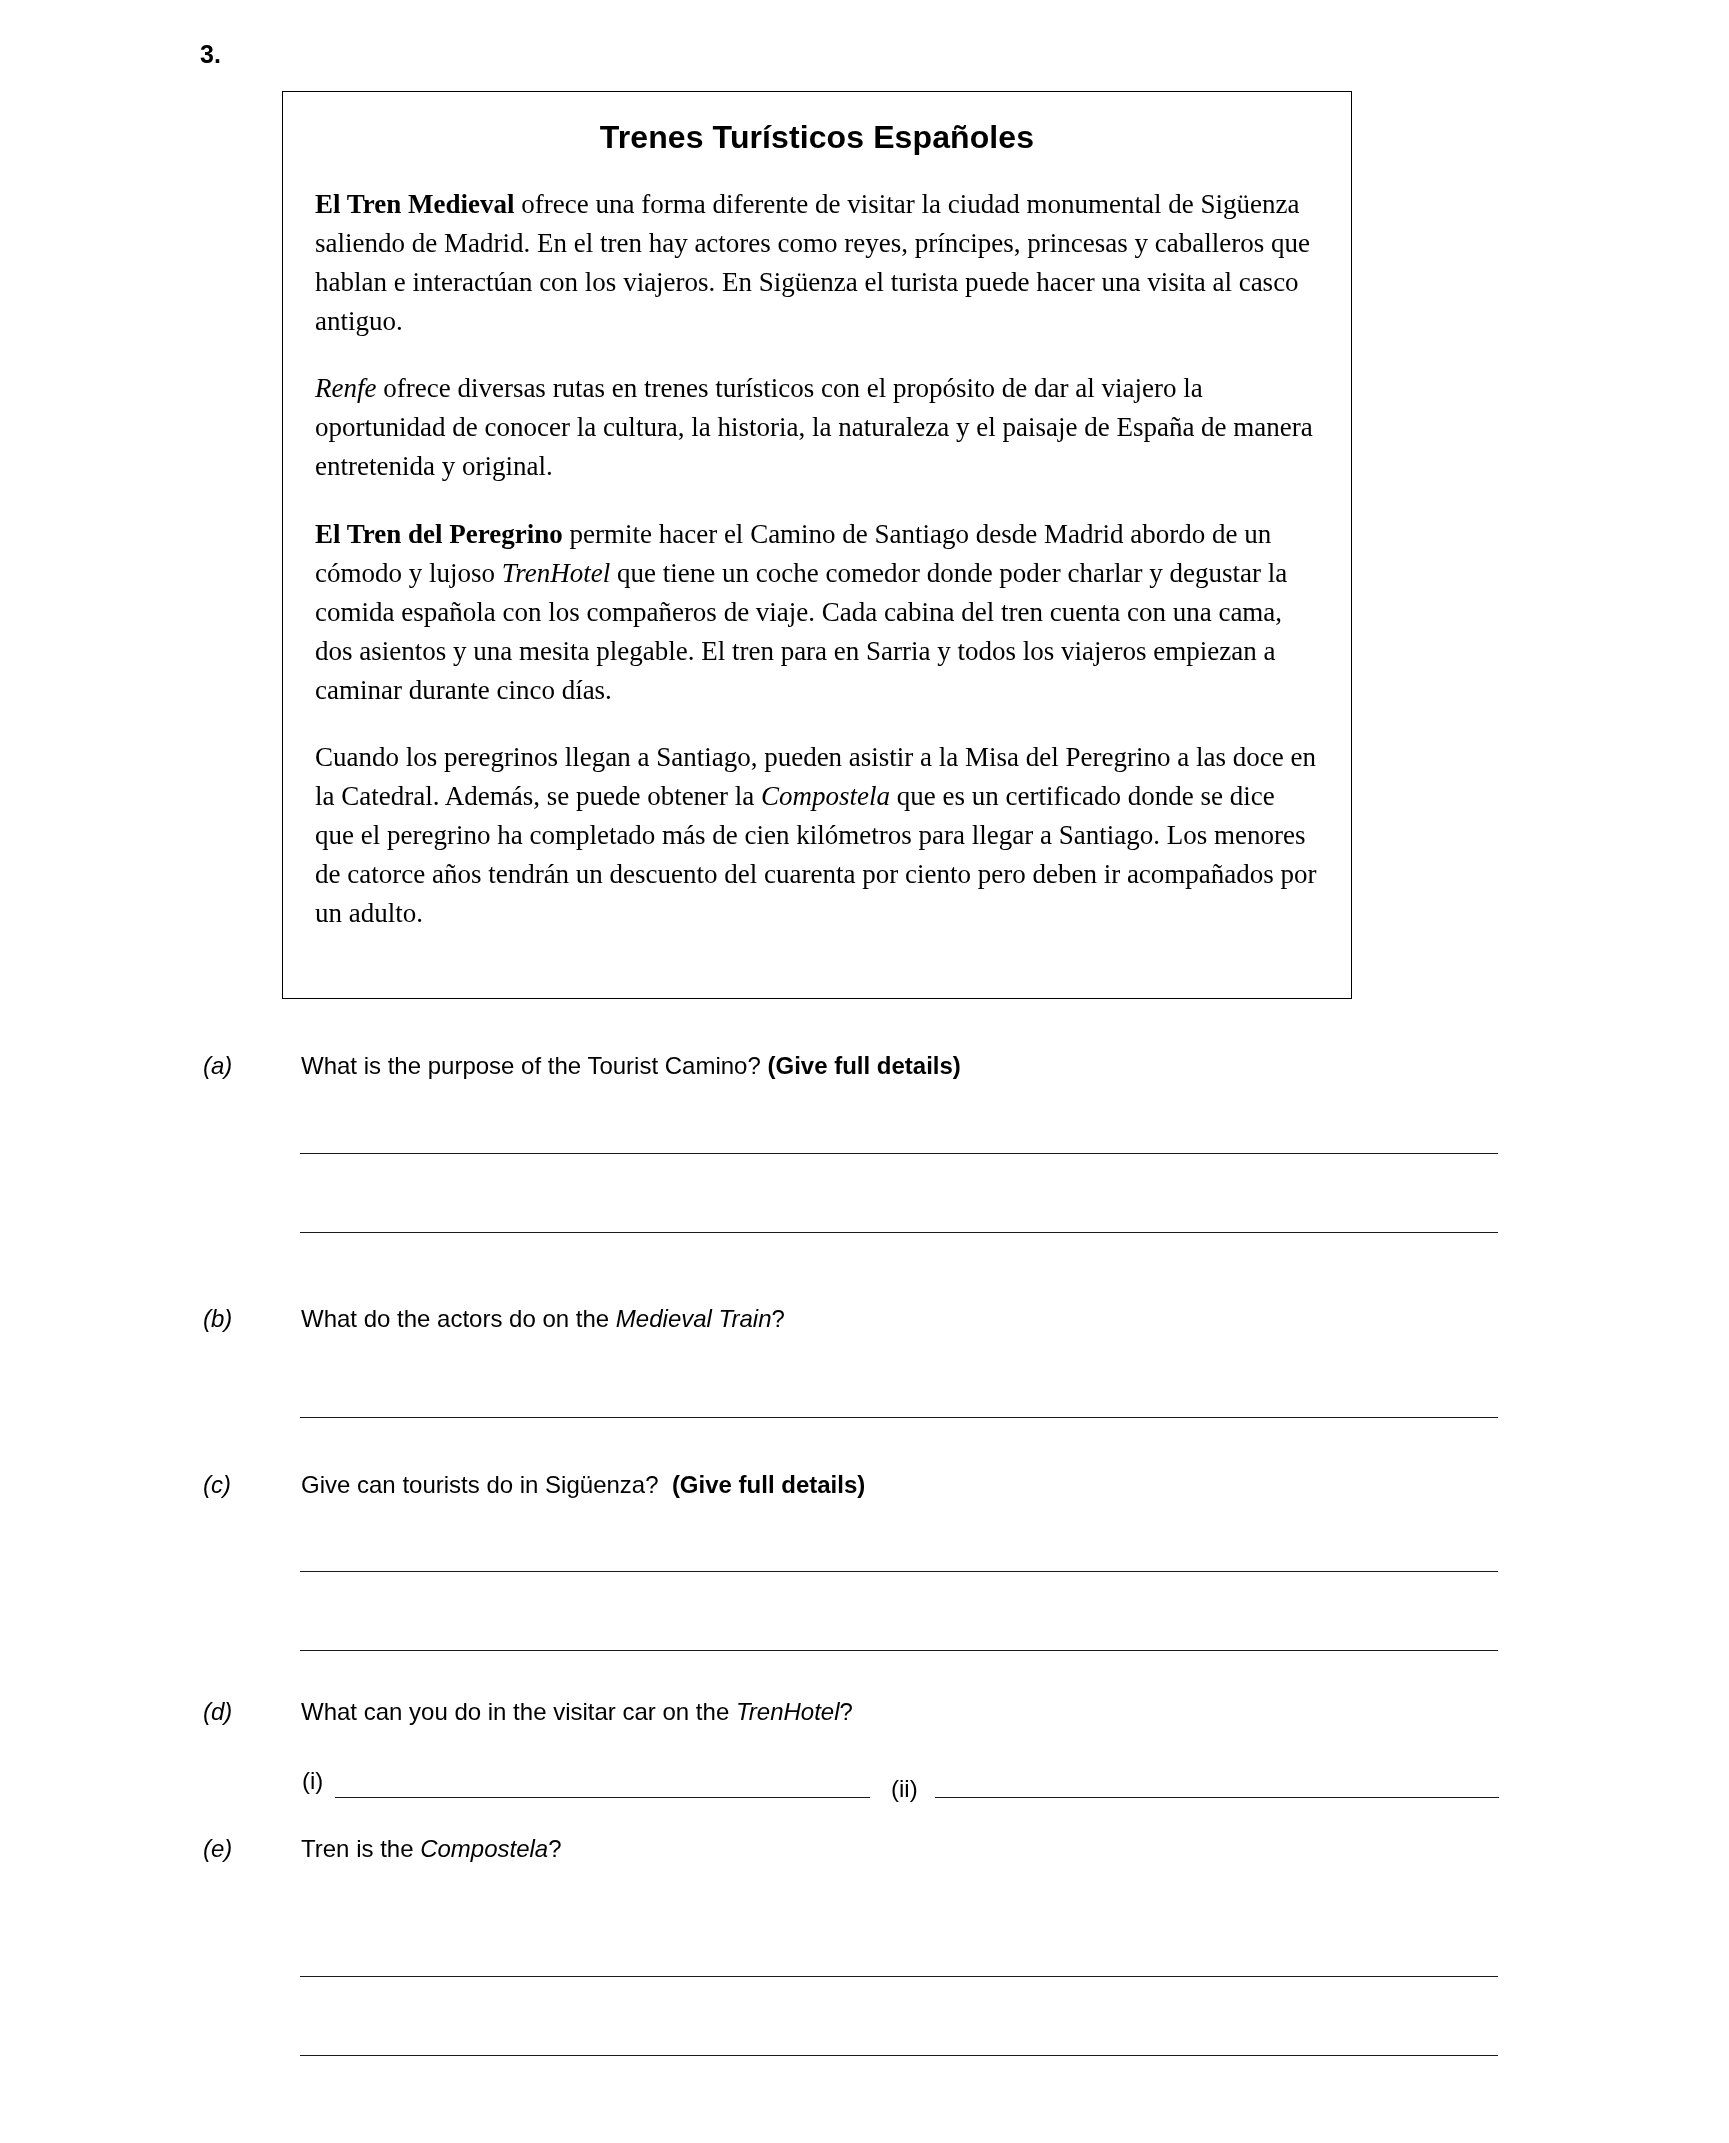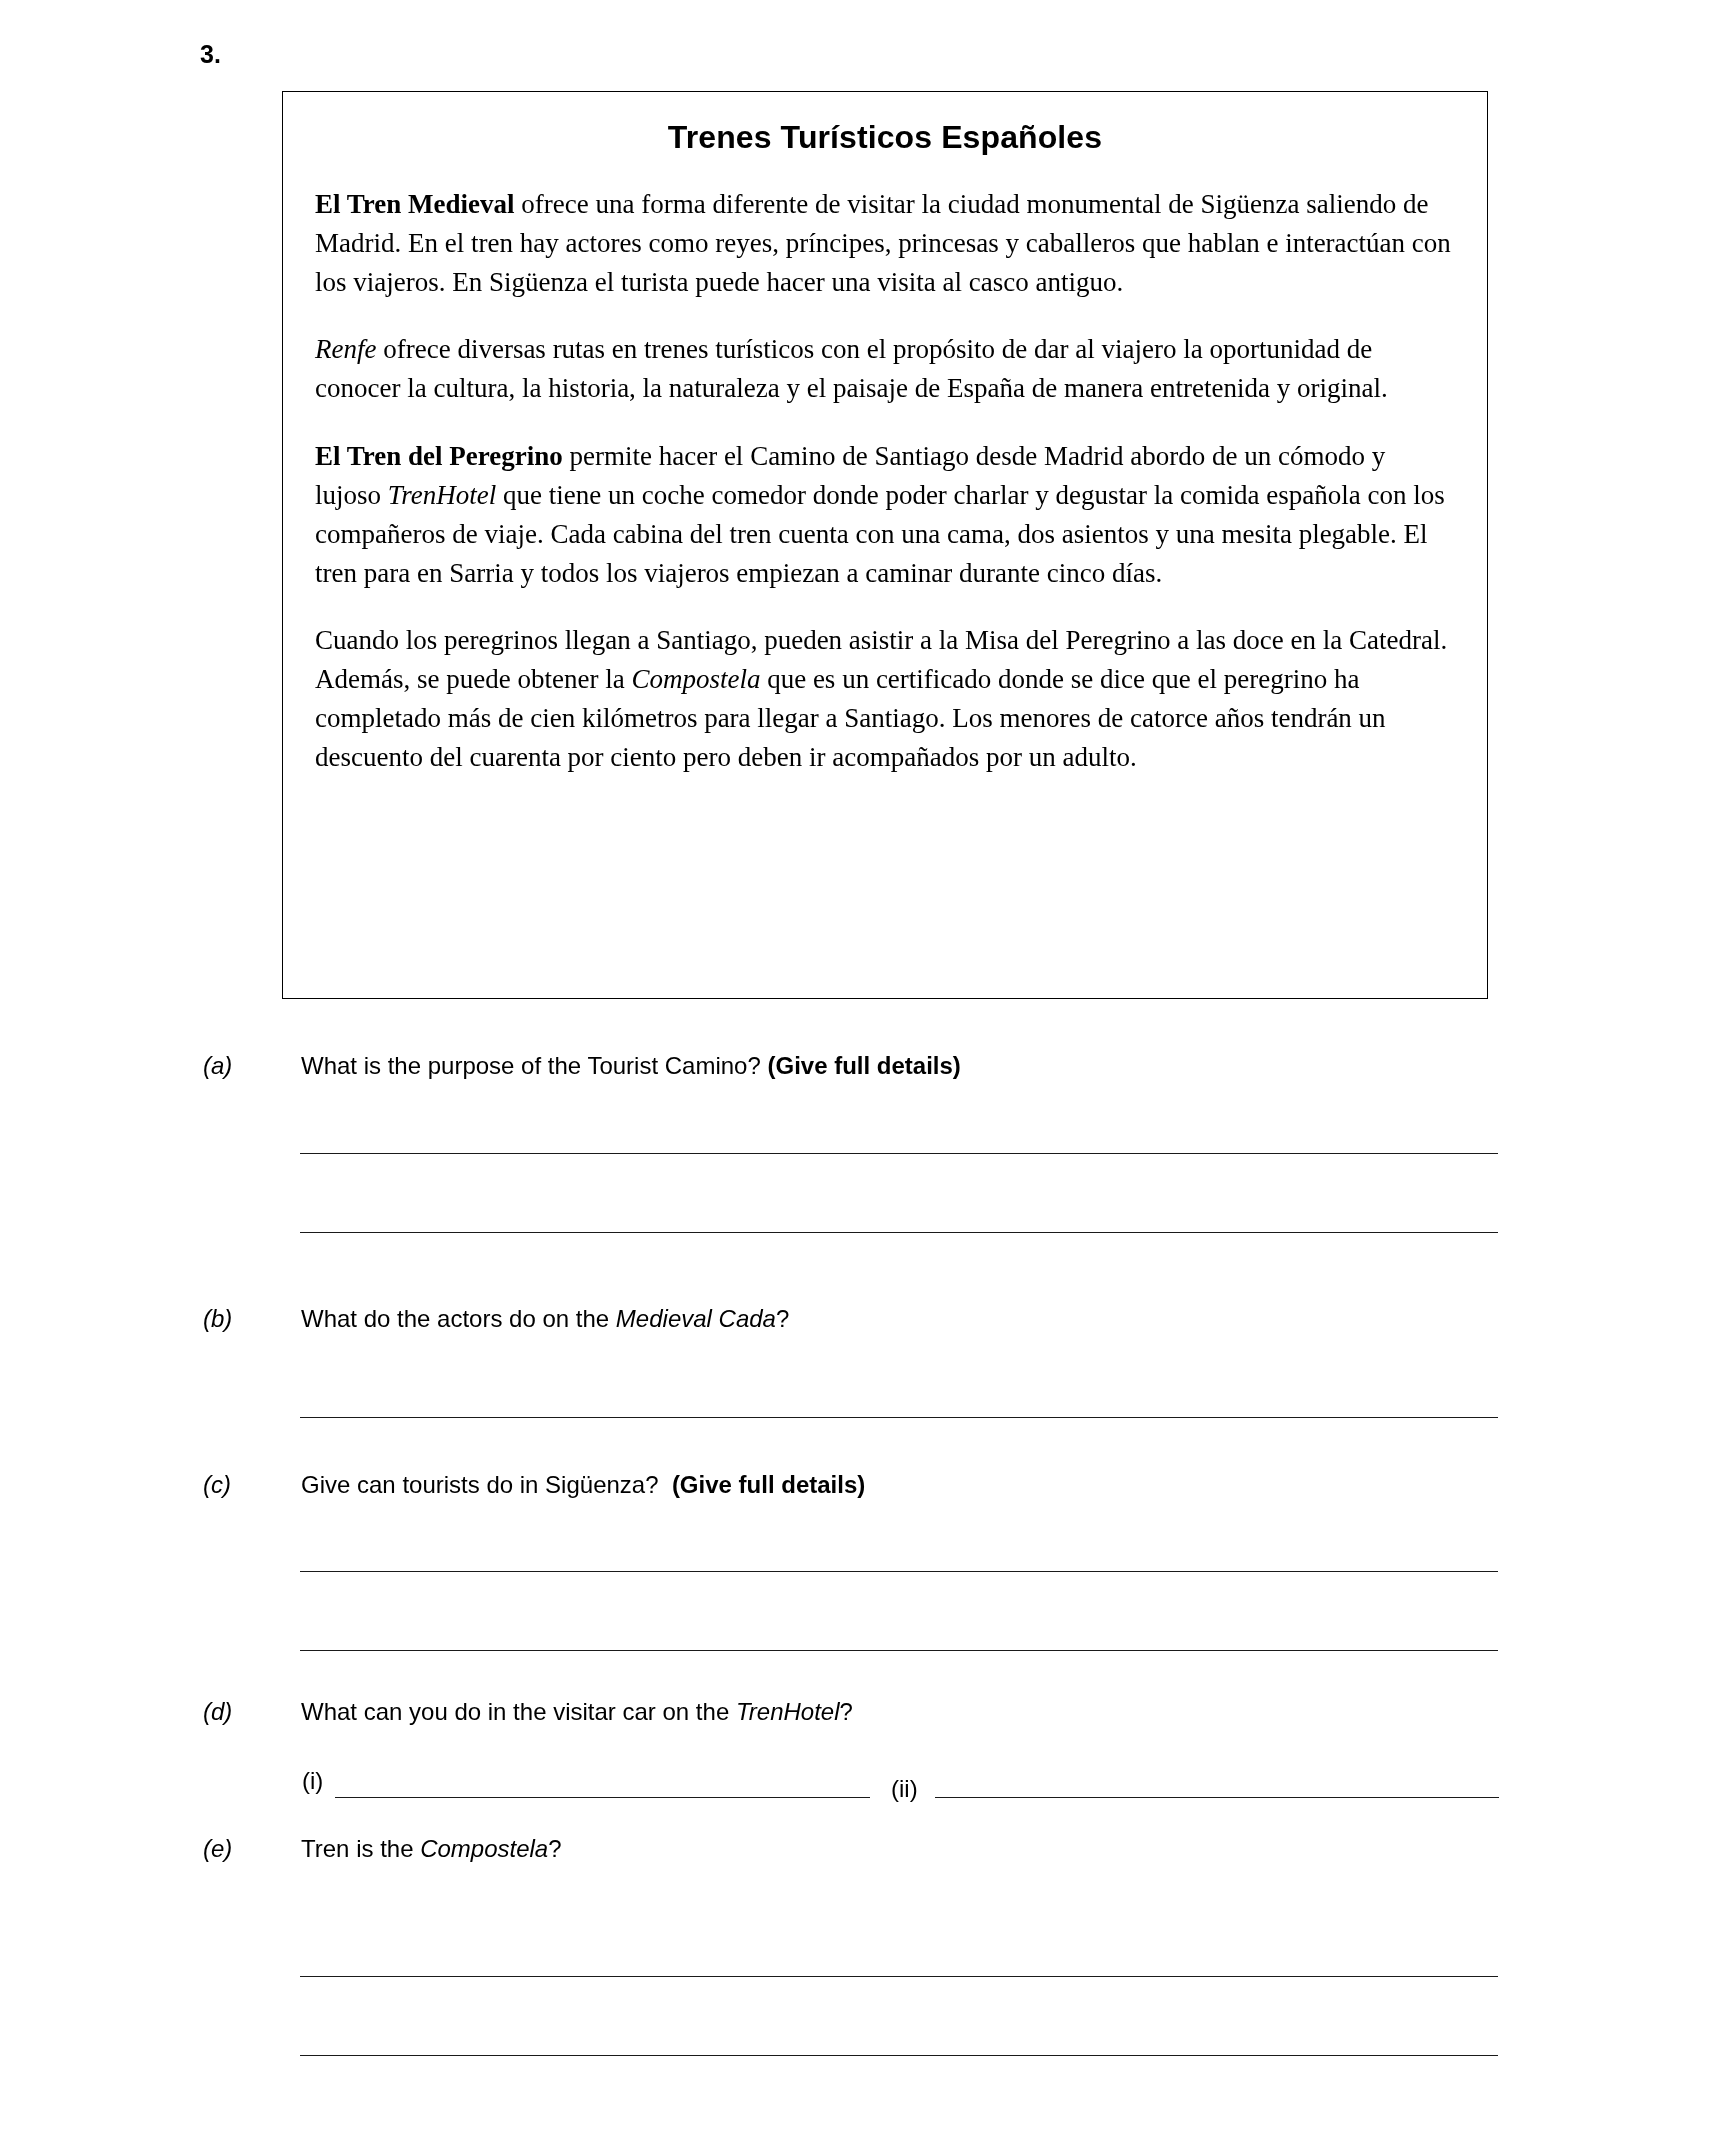--- a/index.html
+++ b/index.html
@@ -33,21 +33,21 @@
     font-size: 25px;
     font-weight: bold;
     letter-spacing: 0.2px;
   }
 
   
   .passage-box {
     position: absolute;
     left: 282px;
     top: 91px;
-    width: 1206px;
+    width: 1070px;
     height: 908px;
     border: 1.9px solid #000000;
     box-sizing: border-box;
     background: #ffffff;
   }
 
   .passage-title {
     text-align: center;
     font-family: "Liberation Sans", sans-serif;
     font-size: 32px;
@@ -148,21 +148,21 @@
 
   <div class="question-row" style="top:1052px;">
     <span class="q-label">(a)</span>
     <span class="q-text"><span>What is the purpose of the Tourist Camino? </span><b>(Give full details)</b></span>
   </div>
   <div class="answer-line" style="top:1153px;"></div>
   <div class="answer-line" style="top:1232px;"></div>
 
   <div class="question-row" style="top:1305px;">
     <span class="q-label">(b)</span>
-    <span class="q-text"><span>What do the actors do on the </span><i>Medieval Cada</i><span>?</span></span>
+    <span class="q-text"><span>What do the actors do on the </span><i>Medieval Train</i><span>?</span></span>
   </div>
   <div class="answer-line" style="top:1417px;"></div>
 
   <div class="question-row" style="top:1471px;">
     <span class="q-label">(c)</span>
     <span class="q-text"><span>Give can tourists do in Sigüenza?  </span><b>(Give full details)</b></span>
   </div>
   <div class="answer-line" style="top:1571px;"></div>
   <div class="answer-line" style="top:1650px;"></div>
 

